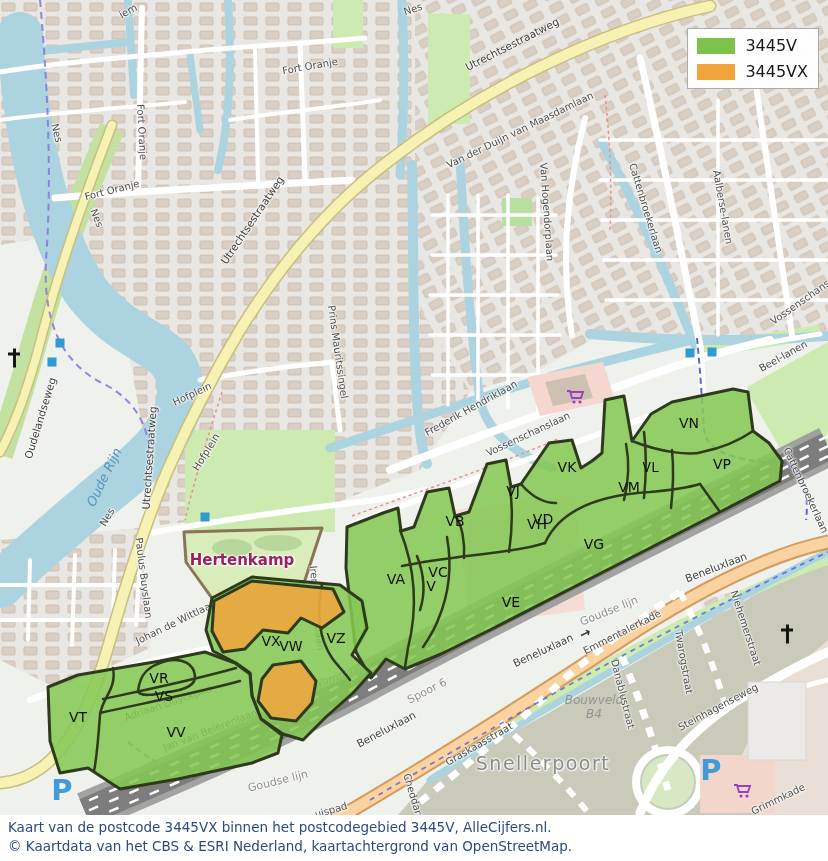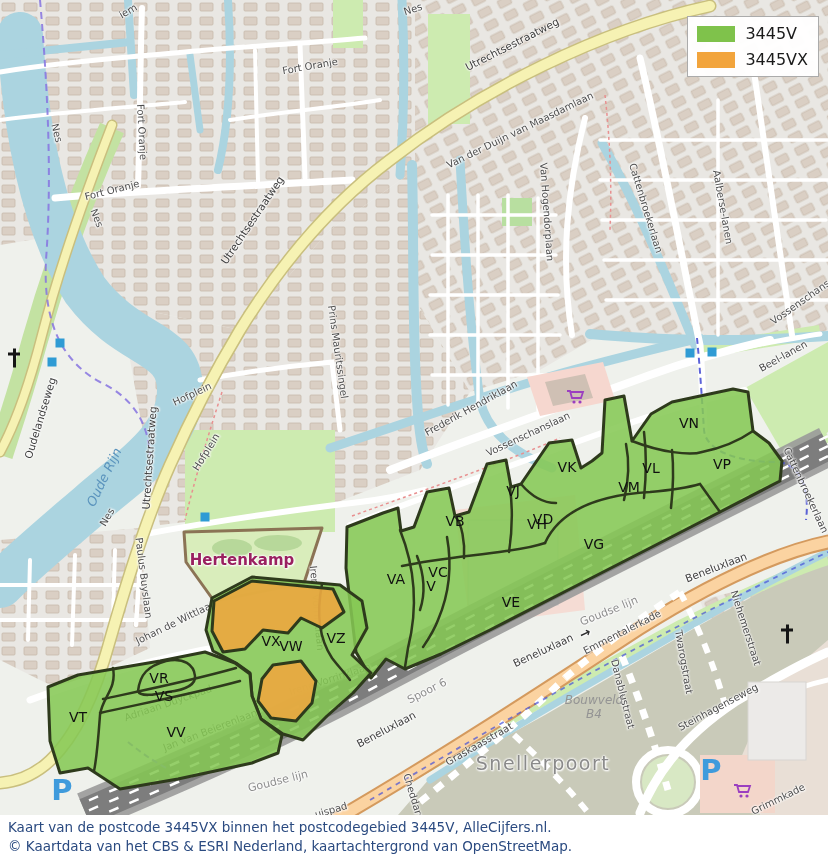--- a/index.html
+++ b/index.html
@@ -17,21 +17,21 @@
   .rail{font-size:11px;color:#8d8d8d;}
   .constr{font-size:12px;font-style:italic;color:#949494;text-shadow:none;}
   .arrow{font-size:13px;font-weight:bold;color:#2f2f2f;}
   .code{position:absolute;font-size:14px;color:#101010;transform:translate(-50%,-50%);white-space:nowrap;}
   .sqm{position:absolute;width:9px;height:9px;background:#2f9bd4;transform:translate(-50%,-50%);}
   .pk{position:absolute;font-size:29px;font-weight:bold;color:#3f9bdc;transform:translate(-50%,-50%);line-height:1;}
   .crossm{position:absolute;width:14px;height:19px;transform:translate(-50%,-50%);}
   .crossm .v{position:absolute;left:5.5px;top:0;width:3px;height:19px;background:#151515;}
   .crossm .h{position:absolute;left:1px;top:4px;width:12px;height:3px;background:#151515;}
   .cartm{position:absolute;transform:translate(-50%,-50%);}
-  .legend{position:absolute;right:9px;top:16px;background:rgba(255,255,255,0.96);border:1px solid #ababab;
+  .legend{position:absolute;right:9px;top:28px;background:rgba(255,255,255,0.96);border:1px solid #ababab;
           padding:7px 10px 7px 9px;display:flex;flex-direction:column;gap:7px;}
   .lrow{display:flex;align-items:center;gap:10px;}
   .sw{width:38px;height:16px;display:inline-block;}
   .llabel{font-size:16px;color:#1a1a1a;}
   .caption{position:absolute;left:0;top:815px;width:828px;height:57px;background:#fff;box-sizing:border-box;
            padding:3px 8px;color:#2a4a80;font-size:13.5px;line-height:1.42;}
 </style>
 </head>
 <body>
 
@@ -257,21 +257,21 @@
         <span class="code" style="left: 396px; top: 579px;">VA</span>
         <span class="code" style="left: 455px; top: 521px;">VB</span>
         <span class="code" style="left: 438px; top: 572px;">VC</span>
         <span class="code" style="left: 431px; top: 586px;">V</span>
         <span class="code" style="left: 543px; top: 519px;">VD</span>
         <span class="code" style="left: 491px; top: 602px; margin-left: 20px;">VE</span>
         <span class="code" style="left: 594px; top: 544px;">VG</span>
         <span class="code" style="left: 501px; top: 524px; margin-left: 36px;">VH</span>
         <span class="code" style="left: 513px; top: 491px;">VJ</span>
         <span class="code" style="left: 567px; top: 467px;">VK</span>
-        <span class="code" style="left: 651px; top: 468px;">VL</span>
+        <span class="code" style="left: 651px; top: 468px; font-family: Liberation Mono, monospace;">VL</span>
         <span class="code" style="left: 629px; top: 487px;">VM</span>
         <span class="code" style="left: 689px; top: 423px;">VN</span>
         <span class="code" style="left: 722px; top: 464px;">VP</span>
         <span class="code" style="left: 159px; top: 678px;">VR</span>
         <span class="code" style="left: 164px; top: 696px;">VS</span>
         <span class="code" style="left: 78px; top: 717px;">VT</span>
         <span class="code" style="left: 176px; top: 732px;">VV</span>
         <span class="code" style="left: 291px; top: 646px;">VW</span>
         <span class="code" style="left: 271px; top: 641px;">VX</span>
         <span class="code" style="left: 336px; top: 638px; text-align: right;">VZ</span>

